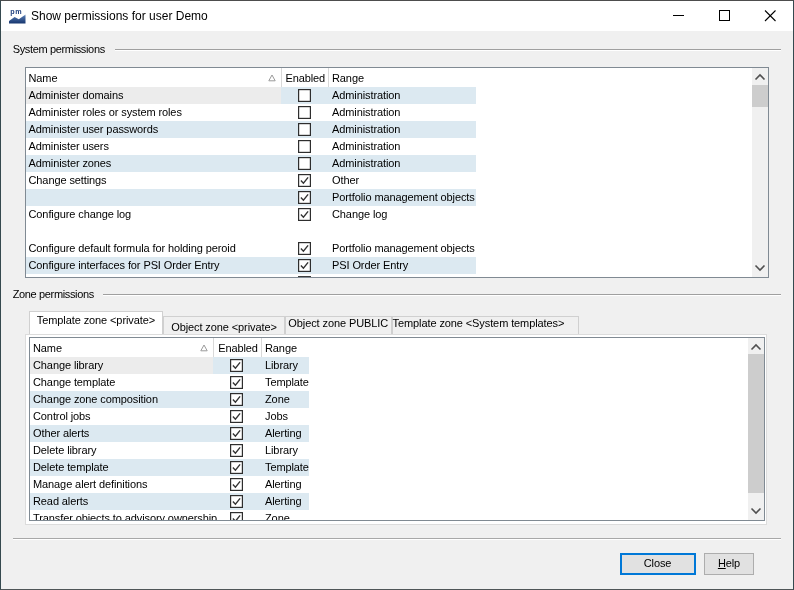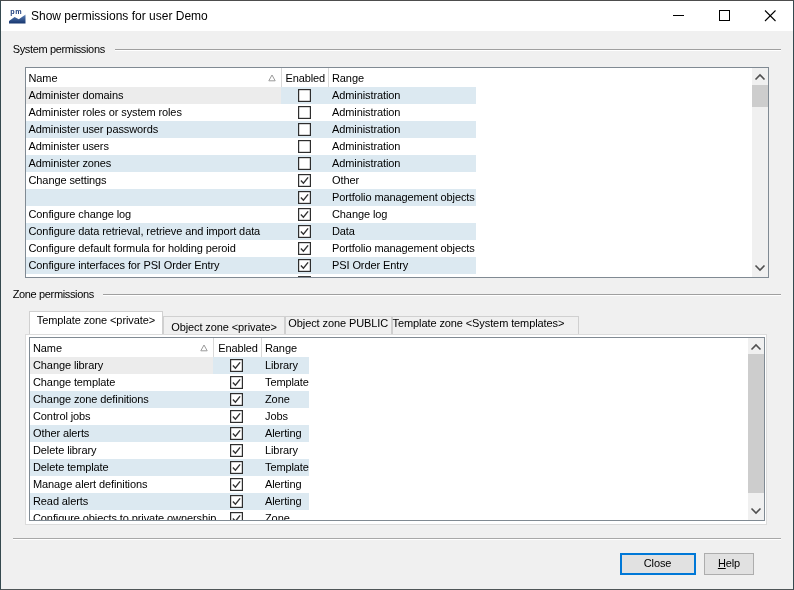--- a/index.html
+++ b/index.html
@@ -90,29 +90,20 @@
       <div style="position:absolute;left:306.0px;top:1.5px;white-space:nowrap">Portfolio management objects</div>
     </div>
     <div style="position:absolute;left:0;top:138px;width:742px;height:17px">
       <div style="position:absolute;left:2.5px;top:1.5px;white-space:nowrap">Configure change log</div>
       <svg style="position:absolute;left:272.2px;top:2px" width="13" height="13">
         <rect x="0.6" y="0.6" width="11.8" height="11.8" fill="#fff" stroke="#2e2e2e" stroke-width="1.2"></rect>
         <polyline points="2.9,6.6 5.4,9.2 10.1,3.4" fill="none" stroke="#333" stroke-width="1.4"></polyline>
       </svg>
       <div style="position:absolute;left:306.0px;top:1.5px;white-space:nowrap">Change log</div>
     </div>
-    <div style="position:absolute;left:0;top:155px;width:742px;height:17px">
-      <div style="position:absolute;left:0;top:0;width:450px;height:17px;background:#dce9f1"></div>
-      <div style="position:absolute;left:2.5px;top:1.5px;white-space:nowrap">Configure data retrieval, retrieve and import data</div>
-      <svg style="position:absolute;left:272.2px;top:2px" width="13" height="13">
-        <rect x="0.6" y="0.6" width="11.8" height="11.8" fill="#fff" stroke="#2e2e2e" stroke-width="1.2"></rect>
-        <polyline points="2.9,6.6 5.4,9.2 10.1,3.4" fill="none" stroke="#333" stroke-width="1.4"></polyline>
-      </svg>
-      <div style="position:absolute;left:306.0px;top:1.5px;white-space:nowrap">Data</div>
-    </div>
     <div style="position:absolute;left:0;top:172px;width:742px;height:17px">
       <div style="position:absolute;left:2.5px;top:1.5px;white-space:nowrap">Configure default formula for holding peroid</div>
       <svg style="position:absolute;left:272.2px;top:2px" width="13" height="13">
         <rect x="0.6" y="0.6" width="11.8" height="11.8" fill="#fff" stroke="#2e2e2e" stroke-width="1.2"></rect>
         <polyline points="2.9,6.6 5.4,9.2 10.1,3.4" fill="none" stroke="#333" stroke-width="1.4"></polyline>
       </svg>
       <div style="position:absolute;left:306.0px;top:1.5px;white-space:nowrap">Portfolio management objects</div>
     </div>
     <div style="position:absolute;left:0;top:189px;width:742px;height:17px">
       <div style="position:absolute;left:0;top:0;width:450px;height:17px;background:#dce9f1"></div>
@@ -164,21 +155,21 @@
     <div style="position:absolute;left:0;top:36px;width:734px;height:17px">
       <div style="position:absolute;left:3px;top:1.5px;white-space:nowrap">Change template</div>
       <svg style="position:absolute;left:200.3px;top:2px" width="13" height="13">
         <rect x="0.6" y="0.6" width="11.8" height="11.8" fill="#fff" stroke="#2e2e2e" stroke-width="1.2"></rect>
         <polyline points="2.9,6.6 5.4,9.2 10.1,3.4" fill="none" stroke="#333" stroke-width="1.4"></polyline>
       </svg>
       <div style="position:absolute;left:235.0px;top:1.5px;white-space:nowrap">Template</div>
     </div>
     <div style="position:absolute;left:0;top:53px;width:734px;height:17px">
       <div style="position:absolute;left:0;top:0;width:279.4px;height:17px;background:#dce9f1"></div>
-      <div style="position:absolute;left:3px;top:1.5px;white-space:nowrap">Change zone definitions</div>
+      <div style="position:absolute;left:3px;top:1.5px;white-space:nowrap">Change zone composition</div>
       <svg style="position:absolute;left:200.3px;top:2px" width="13" height="13">
         <rect x="0.6" y="0.6" width="11.8" height="11.8" fill="#fff" stroke="#2e2e2e" stroke-width="1.2"></rect>
         <polyline points="2.9,6.6 5.4,9.2 10.1,3.4" fill="none" stroke="#333" stroke-width="1.4"></polyline>
       </svg>
       <div style="position:absolute;left:235.0px;top:1.5px;white-space:nowrap">Zone</div>
     </div>
     <div style="position:absolute;left:0;top:70px;width:734px;height:17px">
       <div style="position:absolute;left:3px;top:1.5px;white-space:nowrap">Control jobs</div>
       <svg style="position:absolute;left:200.3px;top:2px" width="13" height="13">
         <rect x="0.6" y="0.6" width="11.8" height="11.8" fill="#fff" stroke="#2e2e2e" stroke-width="1.2"></rect>
@@ -223,21 +214,21 @@
     <div style="position:absolute;left:0;top:155px;width:734px;height:17px">
       <div style="position:absolute;left:0;top:0;width:279.4px;height:17px;background:#dce9f1"></div>
       <div style="position:absolute;left:3px;top:1.5px;white-space:nowrap">Read alerts</div>
       <svg style="position:absolute;left:200.3px;top:2px" width="13" height="13">
         <rect x="0.6" y="0.6" width="11.8" height="11.8" fill="#fff" stroke="#2e2e2e" stroke-width="1.2"></rect>
         <polyline points="2.9,6.6 5.4,9.2 10.1,3.4" fill="none" stroke="#333" stroke-width="1.4"></polyline>
       </svg>
       <div style="position:absolute;left:235.0px;top:1.5px;white-space:nowrap">Alerting</div>
     </div>
     <div style="position:absolute;left:0;top:172px;width:734px;height:17px">
-      <div style="position:absolute;left:3px;top:1.5px;white-space:nowrap">Configure objects to private ownership</div>
+      <div style="position:absolute;left:3px;top:1.5px;white-space:nowrap">Transfer objects to advisory ownership</div>
       <svg style="position:absolute;left:200.3px;top:2px" width="13" height="13">
         <rect x="0.6" y="0.6" width="11.8" height="11.8" fill="#fff" stroke="#2e2e2e" stroke-width="1.2"></rect>
         <polyline points="2.9,6.6 5.4,9.2 10.1,3.4" fill="none" stroke="#333" stroke-width="1.4"></polyline>
       </svg>
       <div style="position:absolute;left:235.0px;top:1.5px;white-space:nowrap">Zone</div>
     </div>
     <div style="position:absolute;left:718px;top:0;width:16px;height:182px;background:#f0f0f0">
       <div style="position:absolute;left:0;top:16px;width:16px;height:139px;background:#cdcdcd"></div>
       <svg style="position:absolute;left:0;top:0" width="16" height="182">
         <polyline points="3.5,11.5 8.0,7 12.5,11.5" fill="none" stroke="#505050" stroke-width="1.6"></polyline>

